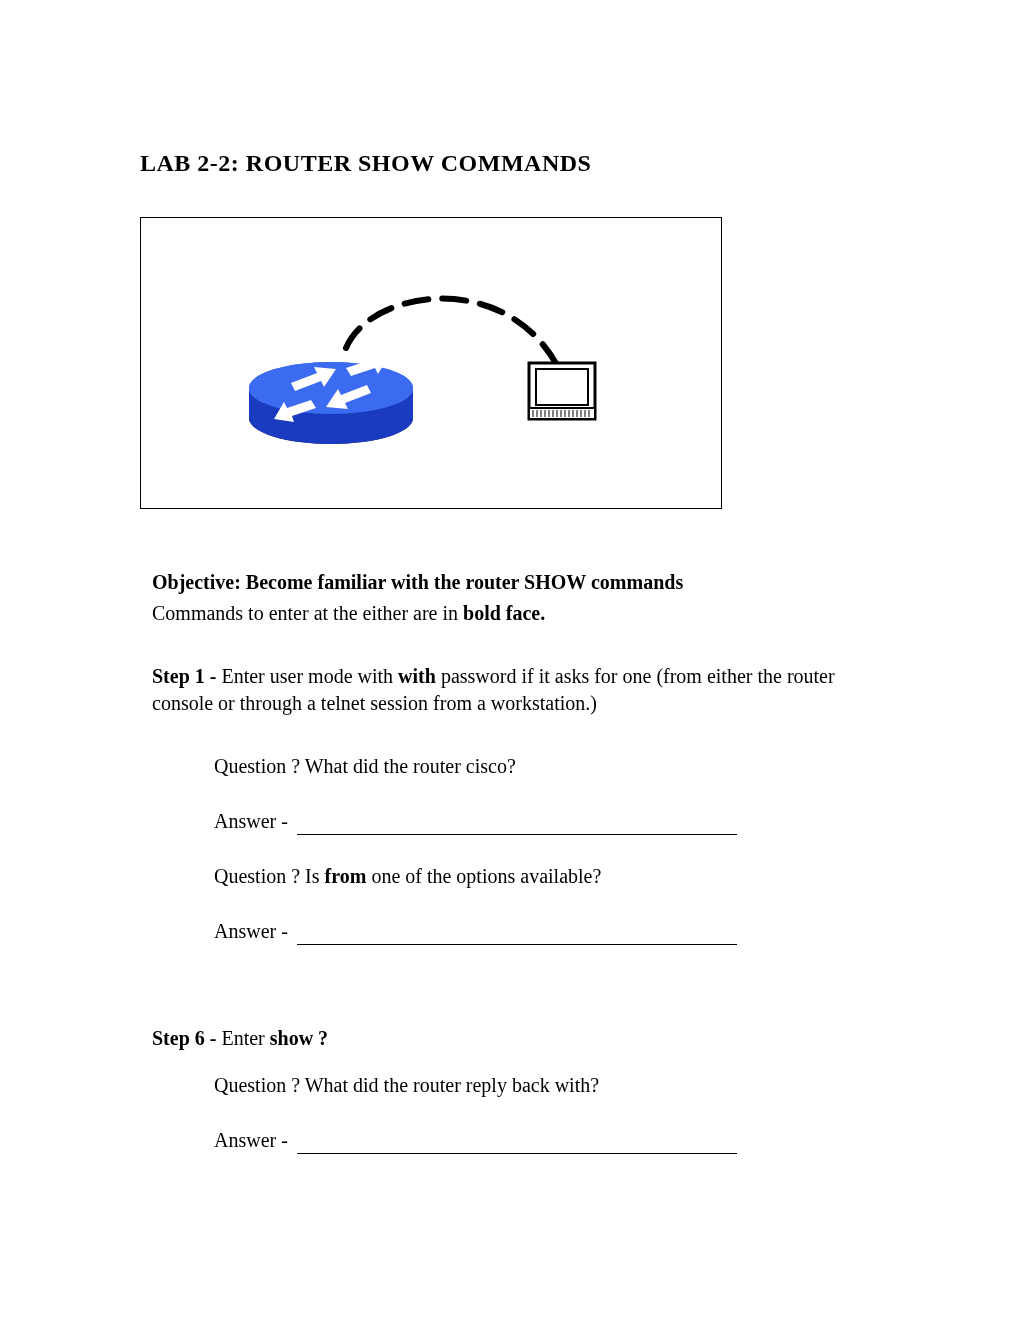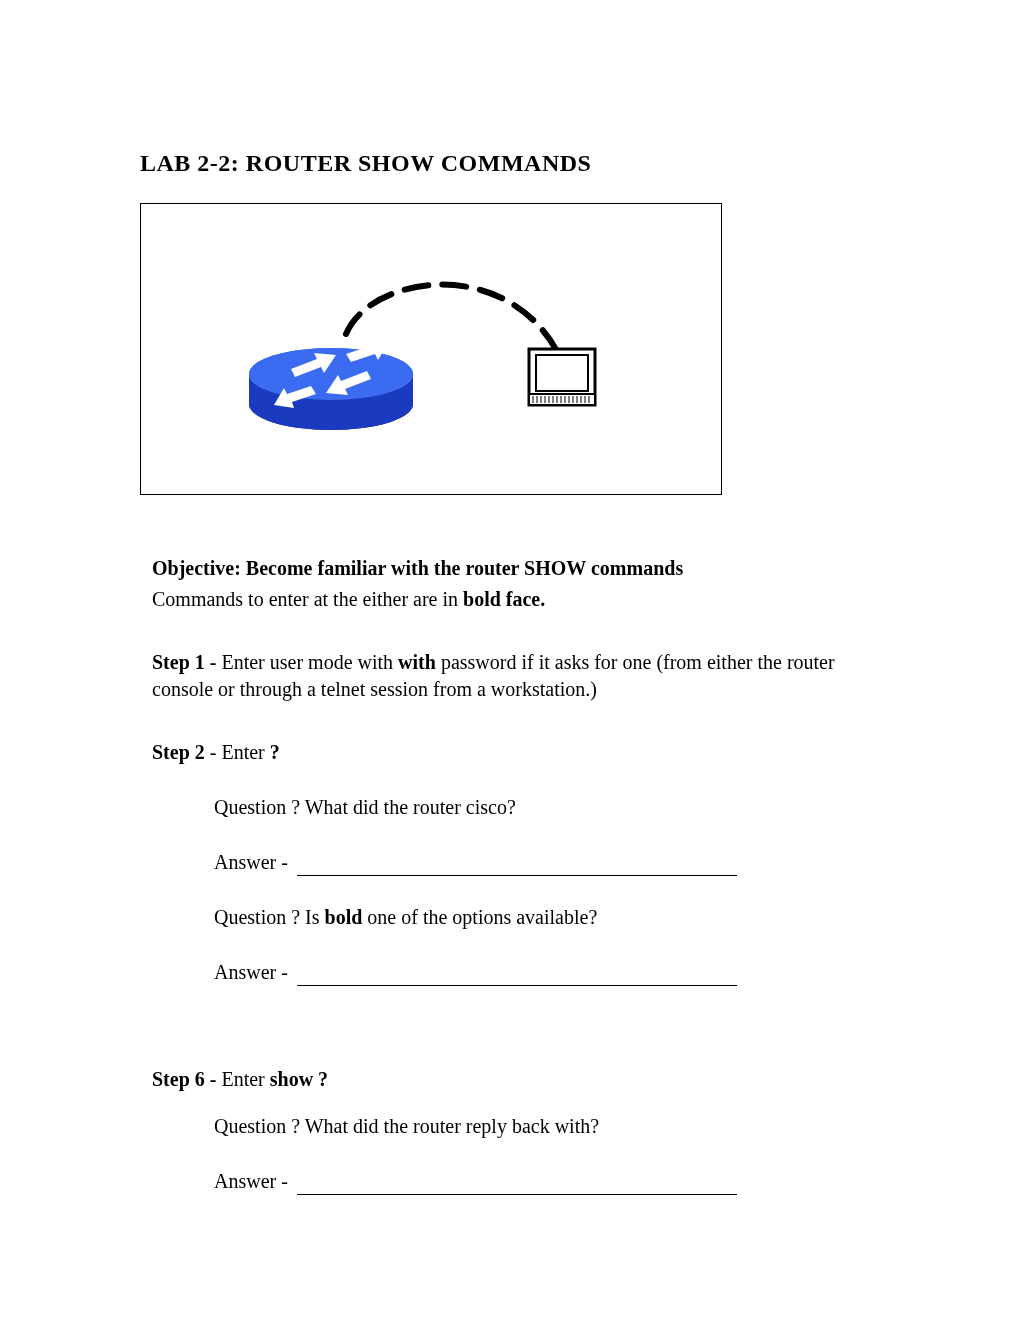--- a/index.html
+++ b/index.html
@@ -12,21 +12,21 @@
   }
   .page {
     width: 1020px;
     min-height: 1320px;
     padding: 150px 140px 80px 140px;
     box-sizing: border-box;
   }
   h1.title {
     font-size: 24px;
     font-weight: bold;
-    margin: 0 0 26px 0;
+    margin: 0 0 40px 0;
     letter-spacing: 0.5px;
   }
   .diagram-box {
     border: 1px solid #000;
     width: 580px;
     height: 290px;
     margin: 0 0 60px 0;
     position: relative;
     overflow: hidden;
   }
@@ -107,28 +107,25 @@
     </p>
   </div>
 
   <div class="block">
     <p>
       <b>Step 1 - </b><span>Enter user mode with </span><b>with</b><span> password if it asks for one (from either the router console or through a telnet session from a workstation.)</span>
     </p>
   </div>
 
   <div class="block">
-    <p>
-      <b>Step 2</b><span> - Enter </span><b>?</b>
-    </p>
     <div class="indent qa" style="margin-top:28px;">
       <p>Question ? What did the router cisco?</p>
       <p><span>Answer - </span><span class="answer-line"></span></p>
       <p>
-        <span>Question ? Is </span><b>bold</b><span> one of the options available?</span>
+        <span>Question ? Is </span><b>from</b><span> one of the options available?</span>
       </p>
       <p><span> Answer - </span><span class="answer-line"></span></p>
     </div>
   </div>
 
   <div class="block" style="margin-top:80px;">
     <p>
       <b>Step 6 - </b><span>Enter </span><b>show ?</b>
     </p>
     <div class="indent qa" style="margin-top:20px;">

